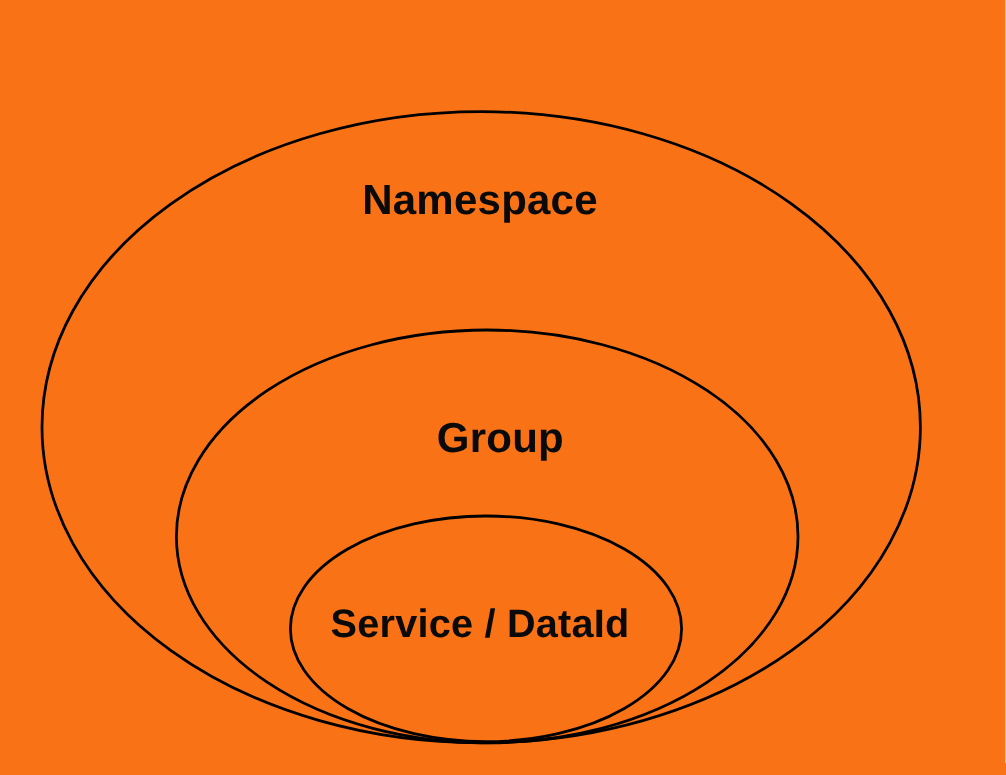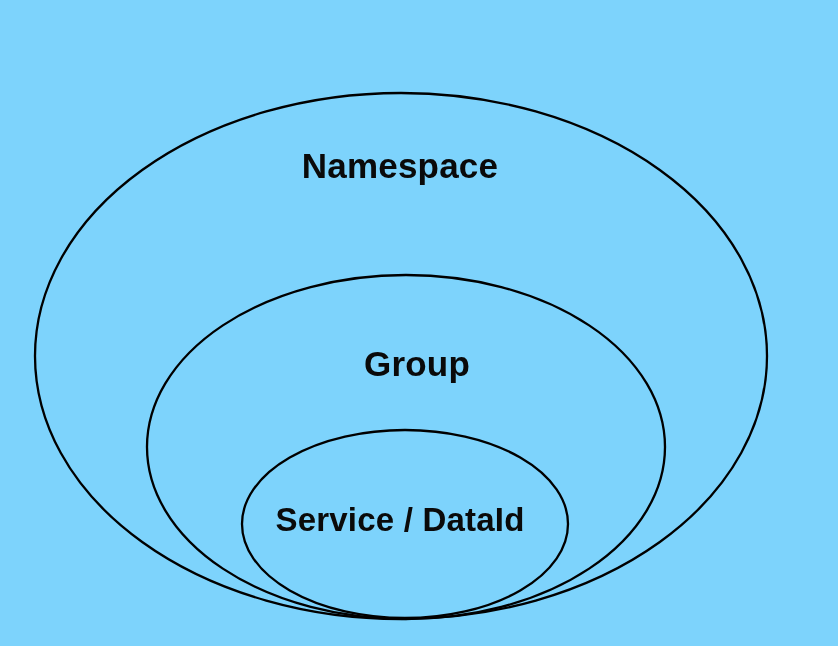--- a/index.html
+++ b/index.html
@@ -41,21 +41,21 @@
     dominant-baseline: middle;
     paint-order: stroke;
   }
   .label-outer  { font-size: 35px; letter-spacing: 0.2px; }
   .label-middle { font-size: 35px; letter-spacing: 0.2px; }
   .label-inner  { font-size: 33px; letter-spacing: 0.2px; }
 </style>
 </head>
 <body style="width: 838px; height: 646px; background: rgb(255, 255, 255);">
 
-<div id="diagram-root" style="width: 838px; height: 646px; background: #7dd3fc;">
+<div id="diagram-root" style="width: 838px; height: 646px; background: #f97316;">
 
   <svg id="venn-svg" viewBox="0 0 838 646" xmlns="http://www.w3.org/2000/svg" style="width: 838px; height: 646px;">
 
     <ellipse class="ring-ellipse" cx="401" cy="356" rx="366" ry="263" style="stroke: rgb(0, 0, 0); stroke-width: 2.3;"></ellipse>
 
     <ellipse class="ring-ellipse" cx="406" cy="447" rx="259" ry="172" style="stroke: rgb(0, 0, 0); stroke-width: 2.3;"></ellipse>
 
     <ellipse class="ring-ellipse" cx="405" cy="524" rx="163" ry="94" style="stroke: rgb(0, 0, 0); stroke-width: 2.3;"></ellipse>
 
     <text class="ring-label label-outer" x="400" y="169" style="font-size: 35px; fill: rgb(10, 10, 10);">Namespace</text>

